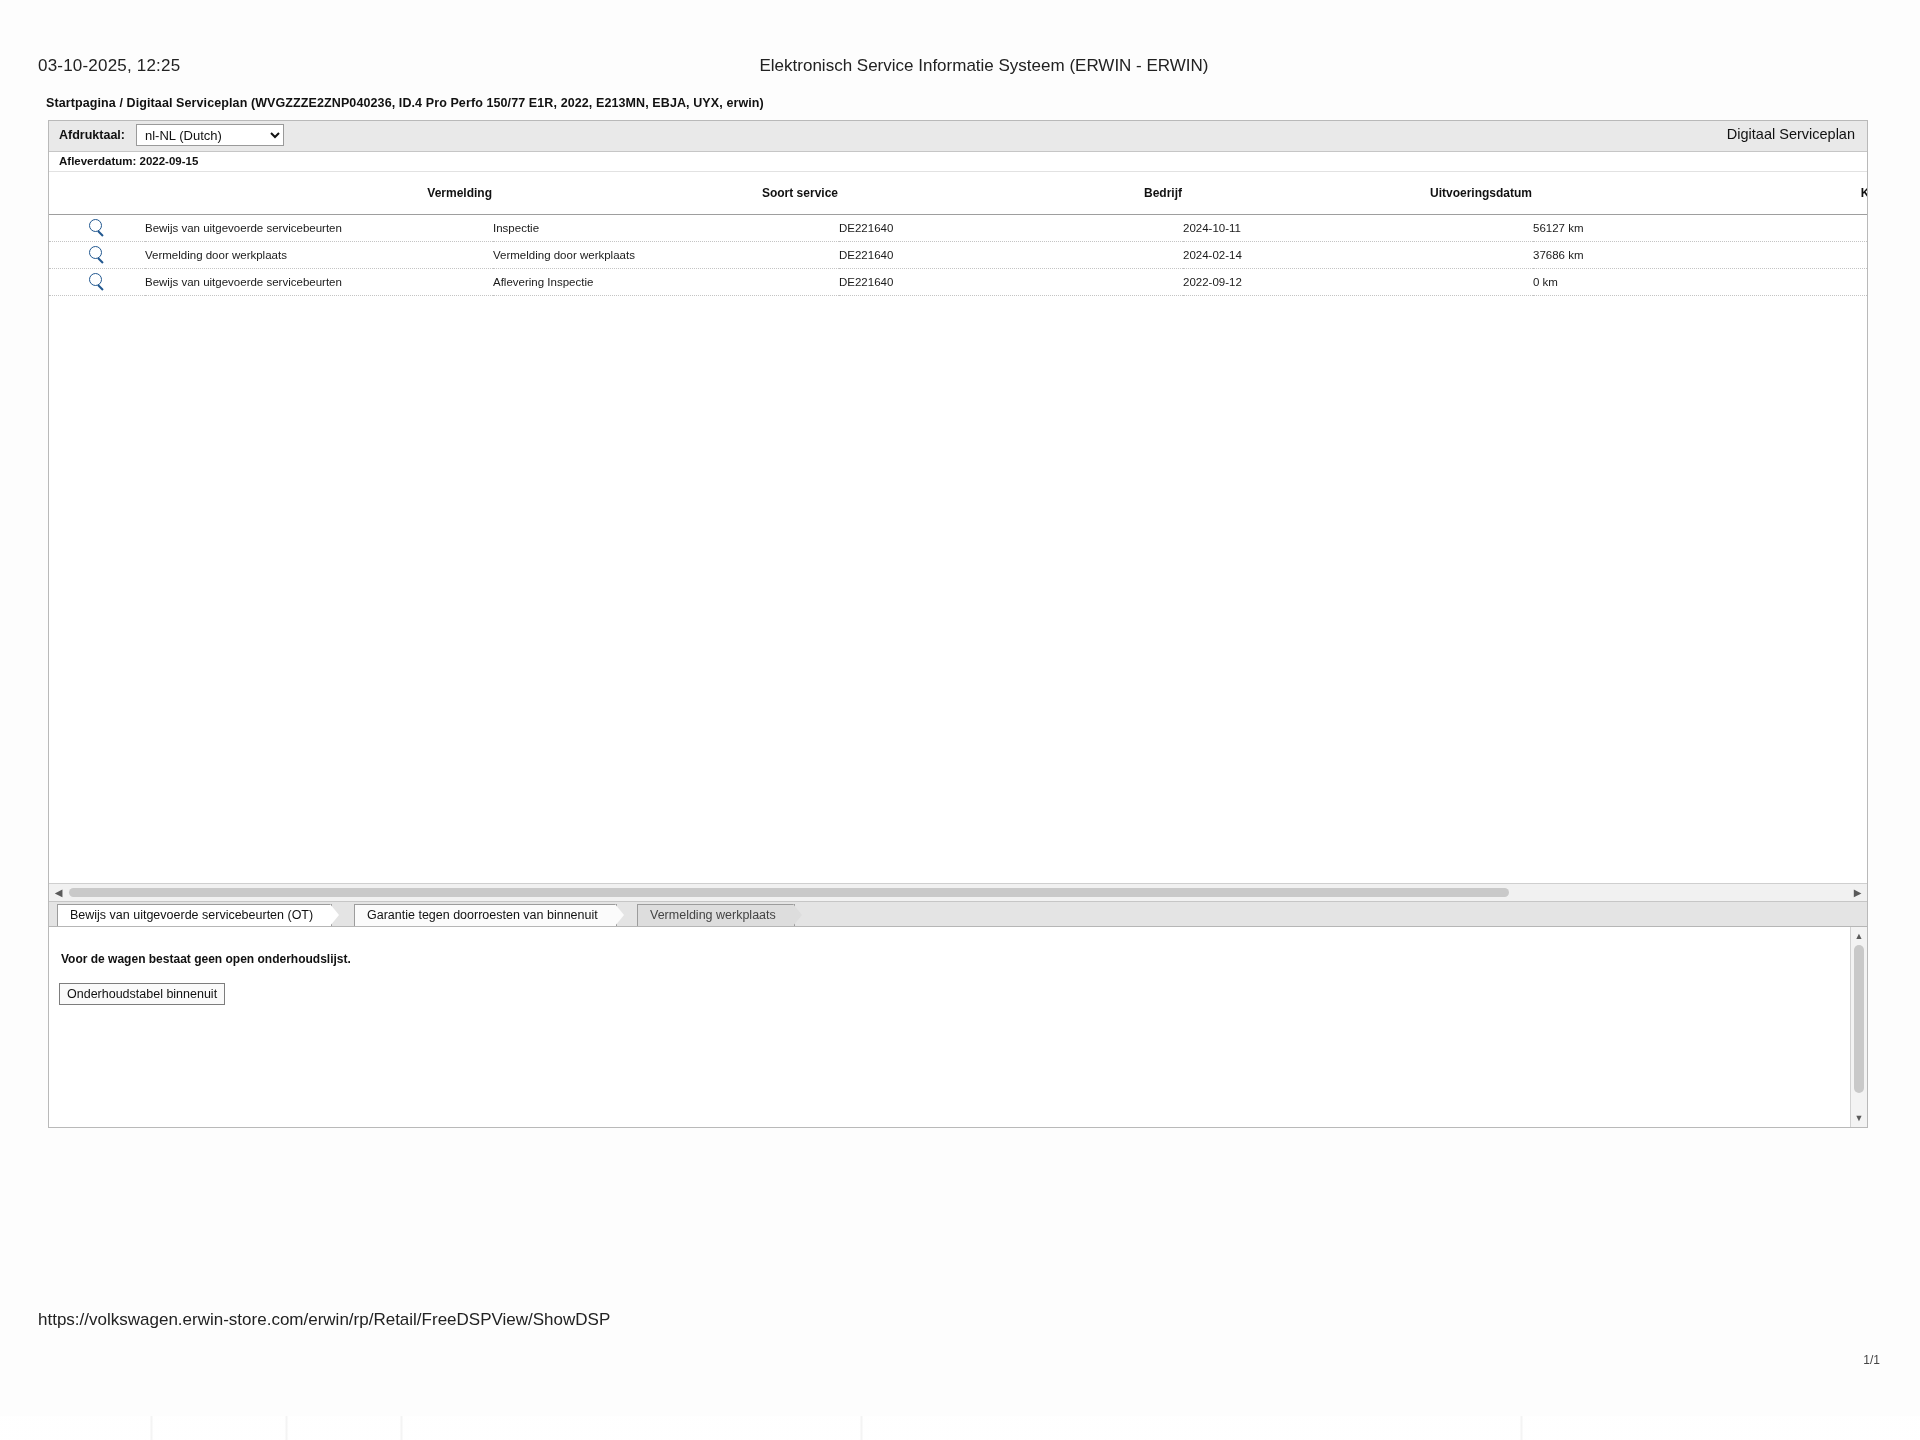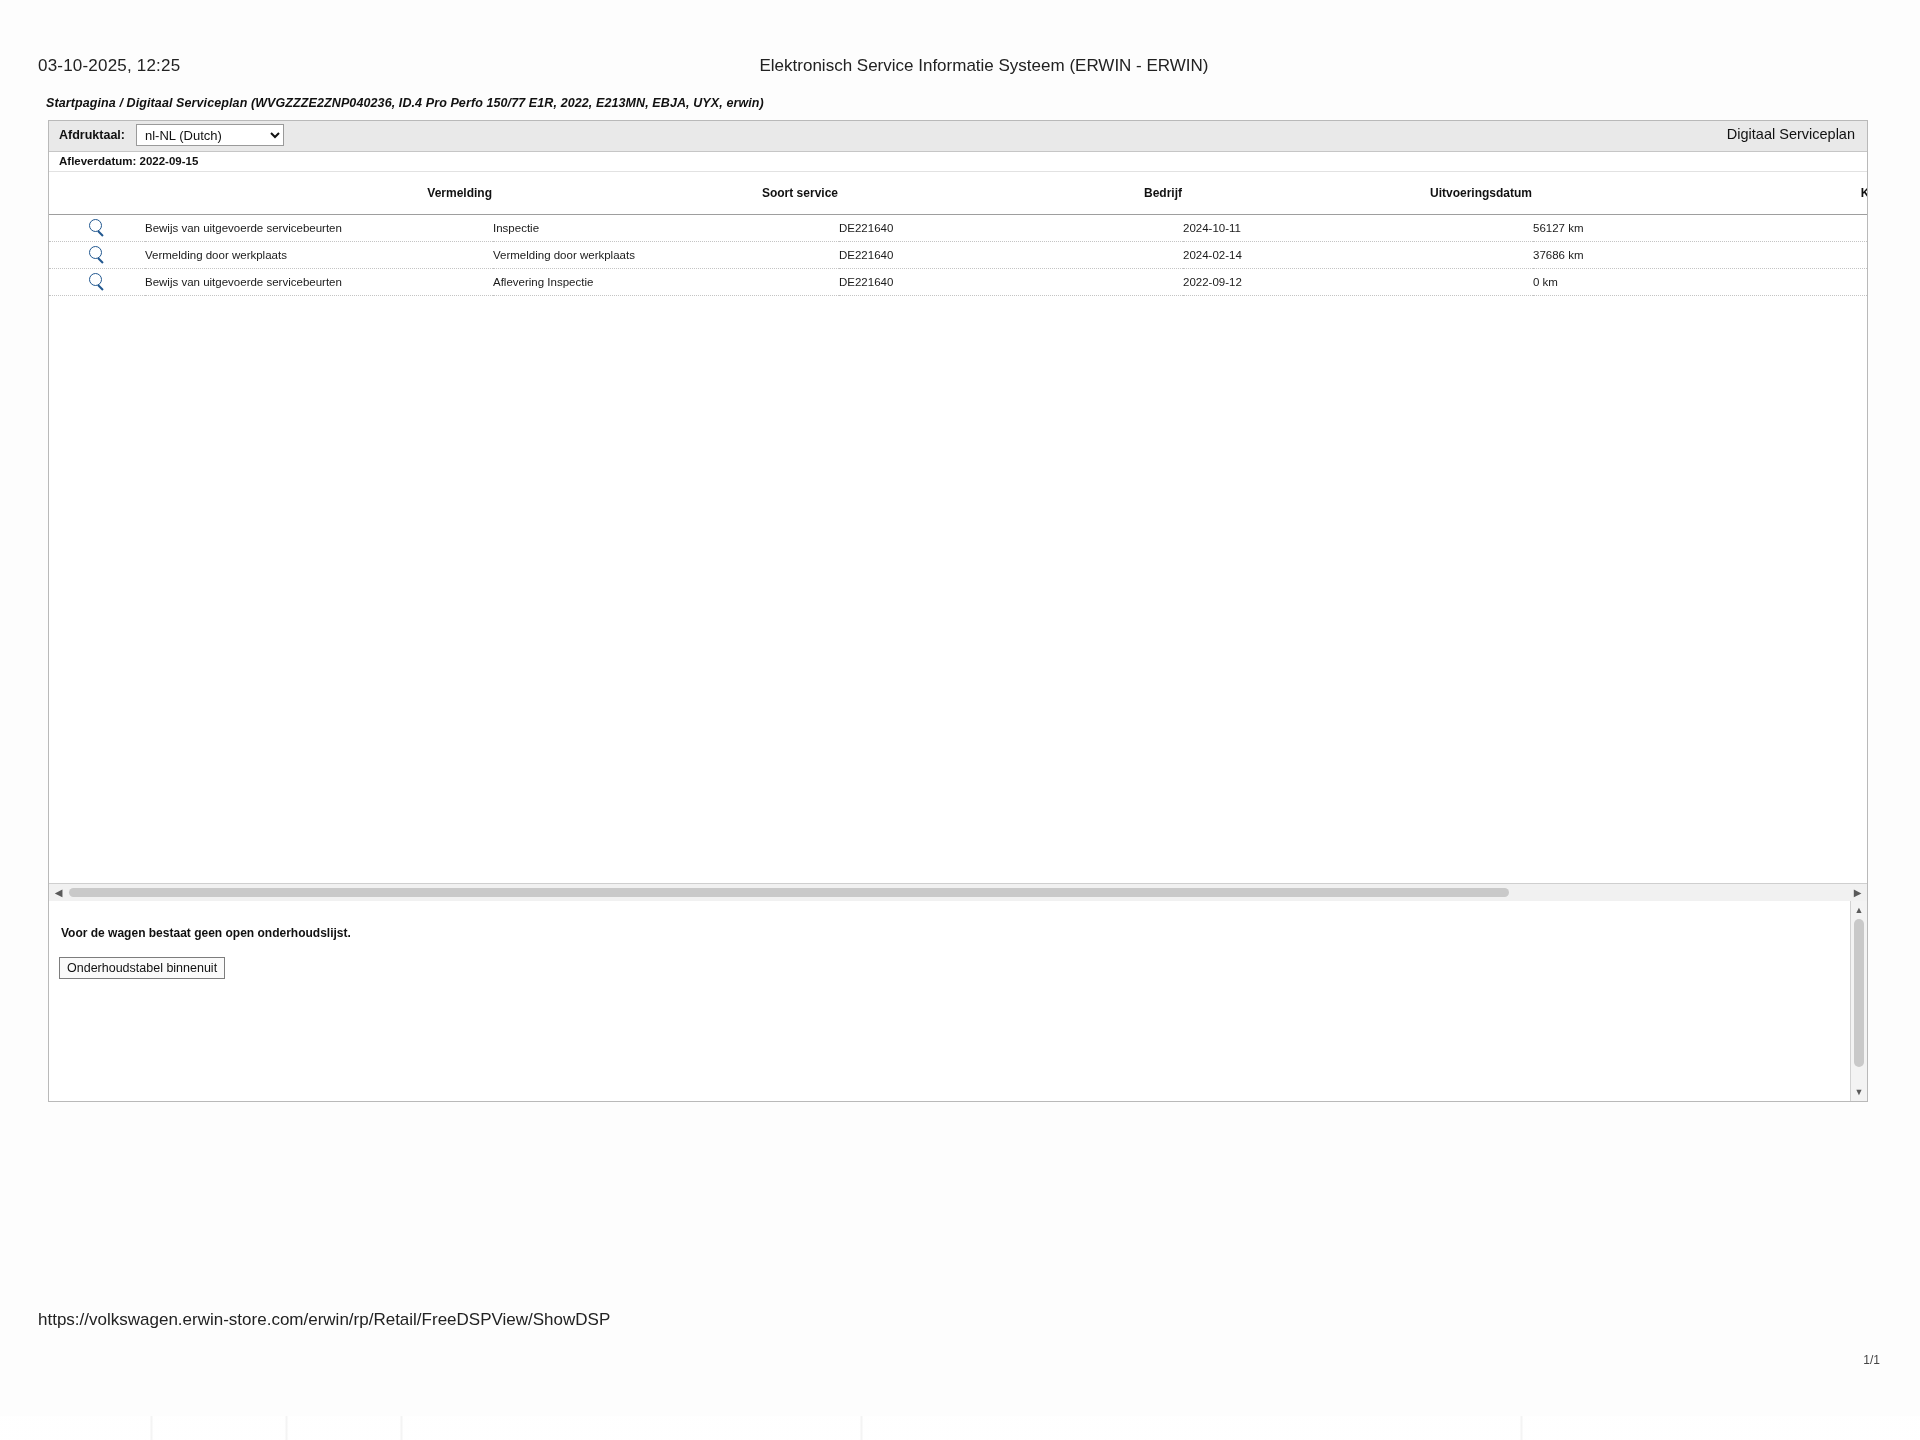--- a/index.html
+++ b/index.html
@@ -52,21 +52,20 @@
 
   
   .breadcrumb {
     position: absolute;
     left: 46px;
     top: 96px;
     font-size: 12.5px;
     font-weight: bold;
     color: #111;
     letter-spacing: 0.1px;
-    font-style: italic;
   }
 
   
   .app-frame {
     position: absolute;
     left: 48px;
     top: 120px;
     width: 1818px;
     border: 1px solid #b9b9b9;
     background: #ffffff;
@@ -442,20 +441,31 @@
         </tbody>
       </table>
     </div>
 
     <div class="hscroll">
       <span class="arrow left">◀</span>
       <span class="thumb"></span>
       <span class="arrow right">▶</span>
     </div>
 
+    <div class="tabstrip">
+      <div class="tab t1">
+        <span>Bewijs van uitgevoerde servicebeurten (OT)</span>
+      </div>
+      <div class="tab t2">
+        <span>Garantie tegen doorroesten van binnenuit</span>
+      </div>
+      <div class="tab t3">
+        <span>Vermelding werkplaats</span>
+      </div>
+    </div>
 
     <div class="lower">
       <div class="msg">Voor de wagen bestaat geen open onderhoudslijst.</div>
       <button class="btn">Onderhoudstabel binnenuit</button>
       <div class="vscroll">
         <span class="varrow up">▲</span>
         <span class="vthumb"></span>
         <span class="varrow down">▼</span>
       </div>
     </div>

